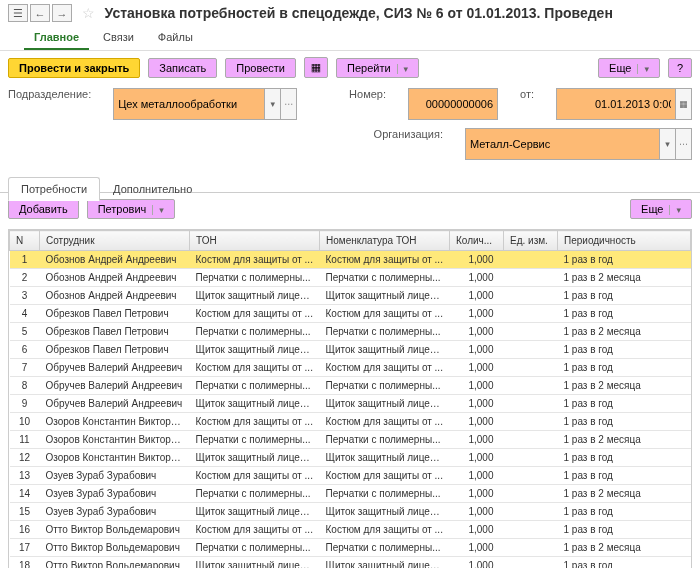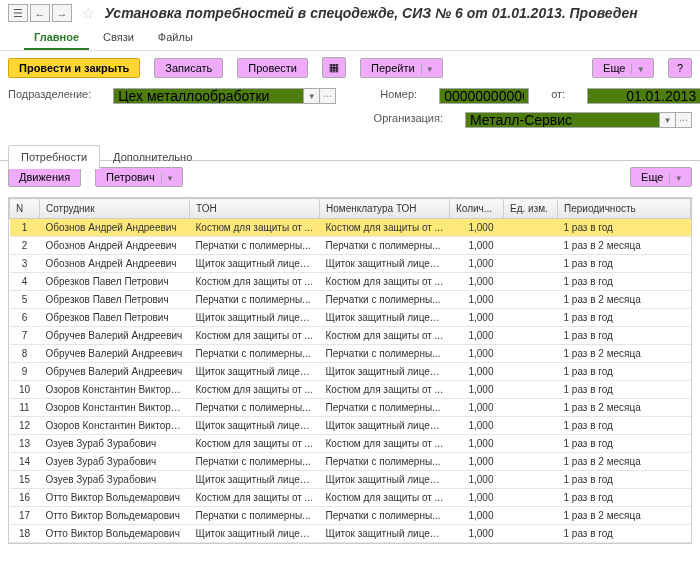--- a/index.html
+++ b/index.html
@@ -2,37 +2,37 @@
 <html><head>
 <meta charset="utf-8">
 <style>
   * { box-sizing: border-box; margin: 0; padding: 0; }
   body { font-family: Arial, sans-serif; font-size: 11px; color: #333; background: #fff; width: 700px; }
   
   .titlebar { display: flex; align-items: center; padding: 4px 8px; gap: 4px; }
   .nav-group { display: flex; gap: 2px; }
   .nav-btn { width: 20px; height: 18px; border: 1px solid #aaa; background: #f5f5f5; display: flex; align-items: center; justify-content: center; cursor: pointer; font-size: 11px; color: #555; }
   .star { color: #ccc; font-size: 14px; margin: 0 6px; }
-  .title-text { font-size: 14px; font-weight: bold; color: #333; font-style: italic; }
+  .title-text { font-size: 14px; font-weight: bold; color: #333; }
   
   .tabs { display: flex; gap: 4px; padding: 0 24px; border-bottom: 1px solid #ddd; }
   .tab { padding: 5px 10px; cursor: pointer; color: #444; }
   .tab.active { color: #2a7a2a; border-bottom: 2px solid #2a7a2a; font-weight: bold; }
   
-  .toolbar { display: flex; align-items: center; padding: 6px 8px; gap: 14px; }
+  .toolbar { display: flex; align-items: center; padding: 6px 8px; gap: 8px; }
   .btn { border: 1px solid #aaa; background: #f0abfc; padding: 3px 10px; cursor: pointer; font-size: 11px; border-radius: 2px; }
   .btn.primary { background: #ffd633; border-color: #d4a800; font-weight: bold; }
   .btn.icon-only { width: 24px; padding: 3px 0; text-align: center; }
   .dropdown-btn { display: flex; align-items: flex-end; }
   .dropdown-btn .caret { border-left: 1px solid #aaa; padding-left: 6px; margin-left: 6px; font-size: 9px; color: #666; }
   .spacer { flex: 1; }
   
   .form-row { display: flex; padding: 4px 8px; gap: 22px; }
   .form-label { color: #555; }
-  .form-input { border: 1px solid #aaa; padding: 2px 4px; font-size: 14px; height: 16px; background: #4d7c0f; }
+  .form-input { border: 1px solid #aaa; padding: 2px 4px; font-size: 11px; height: 32px; background: #fdba74; }
   .input-group { display: flex; align-items: stretch; }
   .input-group .mini-btn { width: 16px; border: 1px solid #aaa; border-left: none; background: #f5f5f5; display: flex; align-items: center; justify-content: center; cursor: pointer; font-size: 9px; color: #666; }
   
   .subtabs { display: flex; border-bottom: 1px solid #ccc; padding: 0 8px; margin-top: 4px; }
   .subtab { padding: 5px 12px; border: 1px solid transparent; cursor: pointer; color: #444; position: relative; top: 9px; }
   .subtab.active { border: 1px solid #ccc; border-bottom-color: #fff; background: #fff; border-radius: 3px 3px 0 0; }
   
   .table-wrap { margin: 4px 8px 0; border: 1px solid #ccc; }
   .grid-table { width: 100%; border-collapse: collapse; table-layout: fixed; }
   .grid-table th { background: linear-gradient(#fafafa,#e8e8e8); border: 1px solid #ccc; padding: 4px 6px; font-weight: normal; text-align: left; color: #333; font-size: 10px; }
@@ -110,21 +110,21 @@
     <div class="mini-btn">⋯</div>
   </div>
 </div>
 
 <div class="subtabs">
   <div class="subtab active">Потребности</div>
   <div class="subtab">Дополнительно</div>
 </div>
 
 <div class="toolbar">
-  <button class="btn">Движения</button>
+  <button class="btn">Добавить</button>
   <button class="btn dropdown-btn">
     <span>Петрович</span>
     <span class="caret">▾</span>
   </button>
   <div class="spacer"></div>
   <button class="btn dropdown-btn">
     <span>Еще</span>
     <span class="caret">▾</span>
   </button>
 </div>

